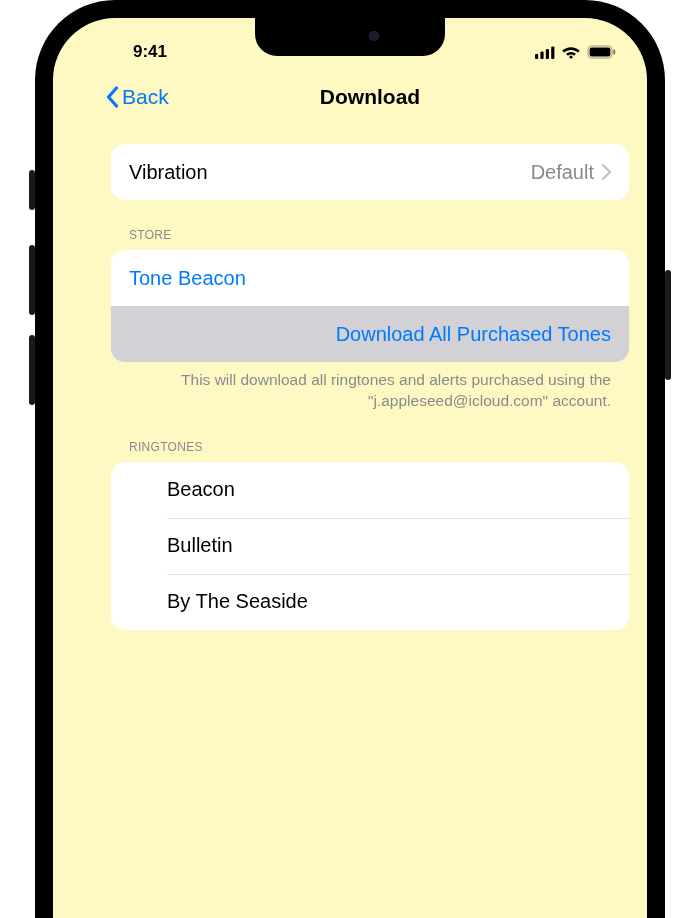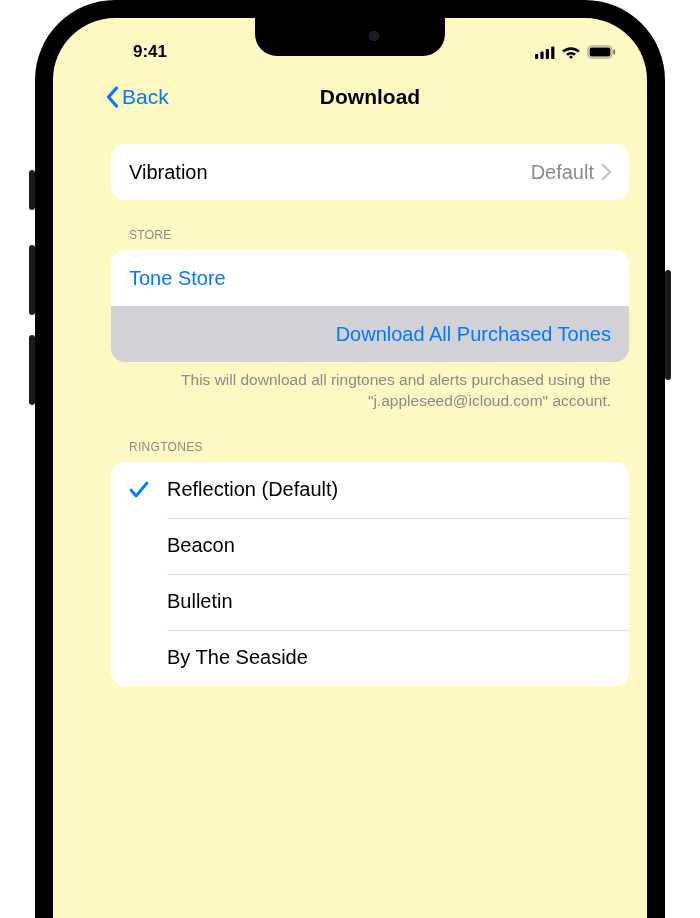--- a/index.html
+++ b/index.html
@@ -228,41 +228,33 @@
               <polyline points="1,1 8,8 1,15" fill="none" stroke="#c5c5c9" stroke-width="2.4" stroke-linecap="round" stroke-linejoin="round"></polyline>
             </svg>
           </div>
         </div>
       </div>
 
       <div class="group">
         <div class="group-header">STORE</div>
         <div class="card">
           <div class="row link">
-            <span>Tone Store</span>
+            <span>Tone Beacon</span>
           </div>
           <div class="row link highlighted">
             <span>Download All Purchased Tones</span>
           </div>
         </div>
         <div class="group-footer">This will download all ringtones and alerts purchased using the "j.appleseed@icloud.com" account.</div>
       </div>
 
       <div class="group">
         <div class="group-header">RINGTONES</div>
         <div class="card">
 
-          <div class="ringtone-row">
-            <span class="check-slot">
-              <svg width="20" height="18" viewBox="0 0 20 18">
-                <polyline points="2,9 7,15 18,2" fill="none" stroke="#007aff" stroke-width="2.8" stroke-linecap="round" stroke-linejoin="round"></polyline>
-              </svg>
-            </span>
-            <span>Reflection (Default)</span>
-          </div>
 
 
           <div class="ringtone-row">
             <span class="check-slot"></span>
             <span>Beacon</span>
           </div>
 
           <div class="ringtone-row">
             <span class="check-slot"></span>
             <span>Bulletin</span>

